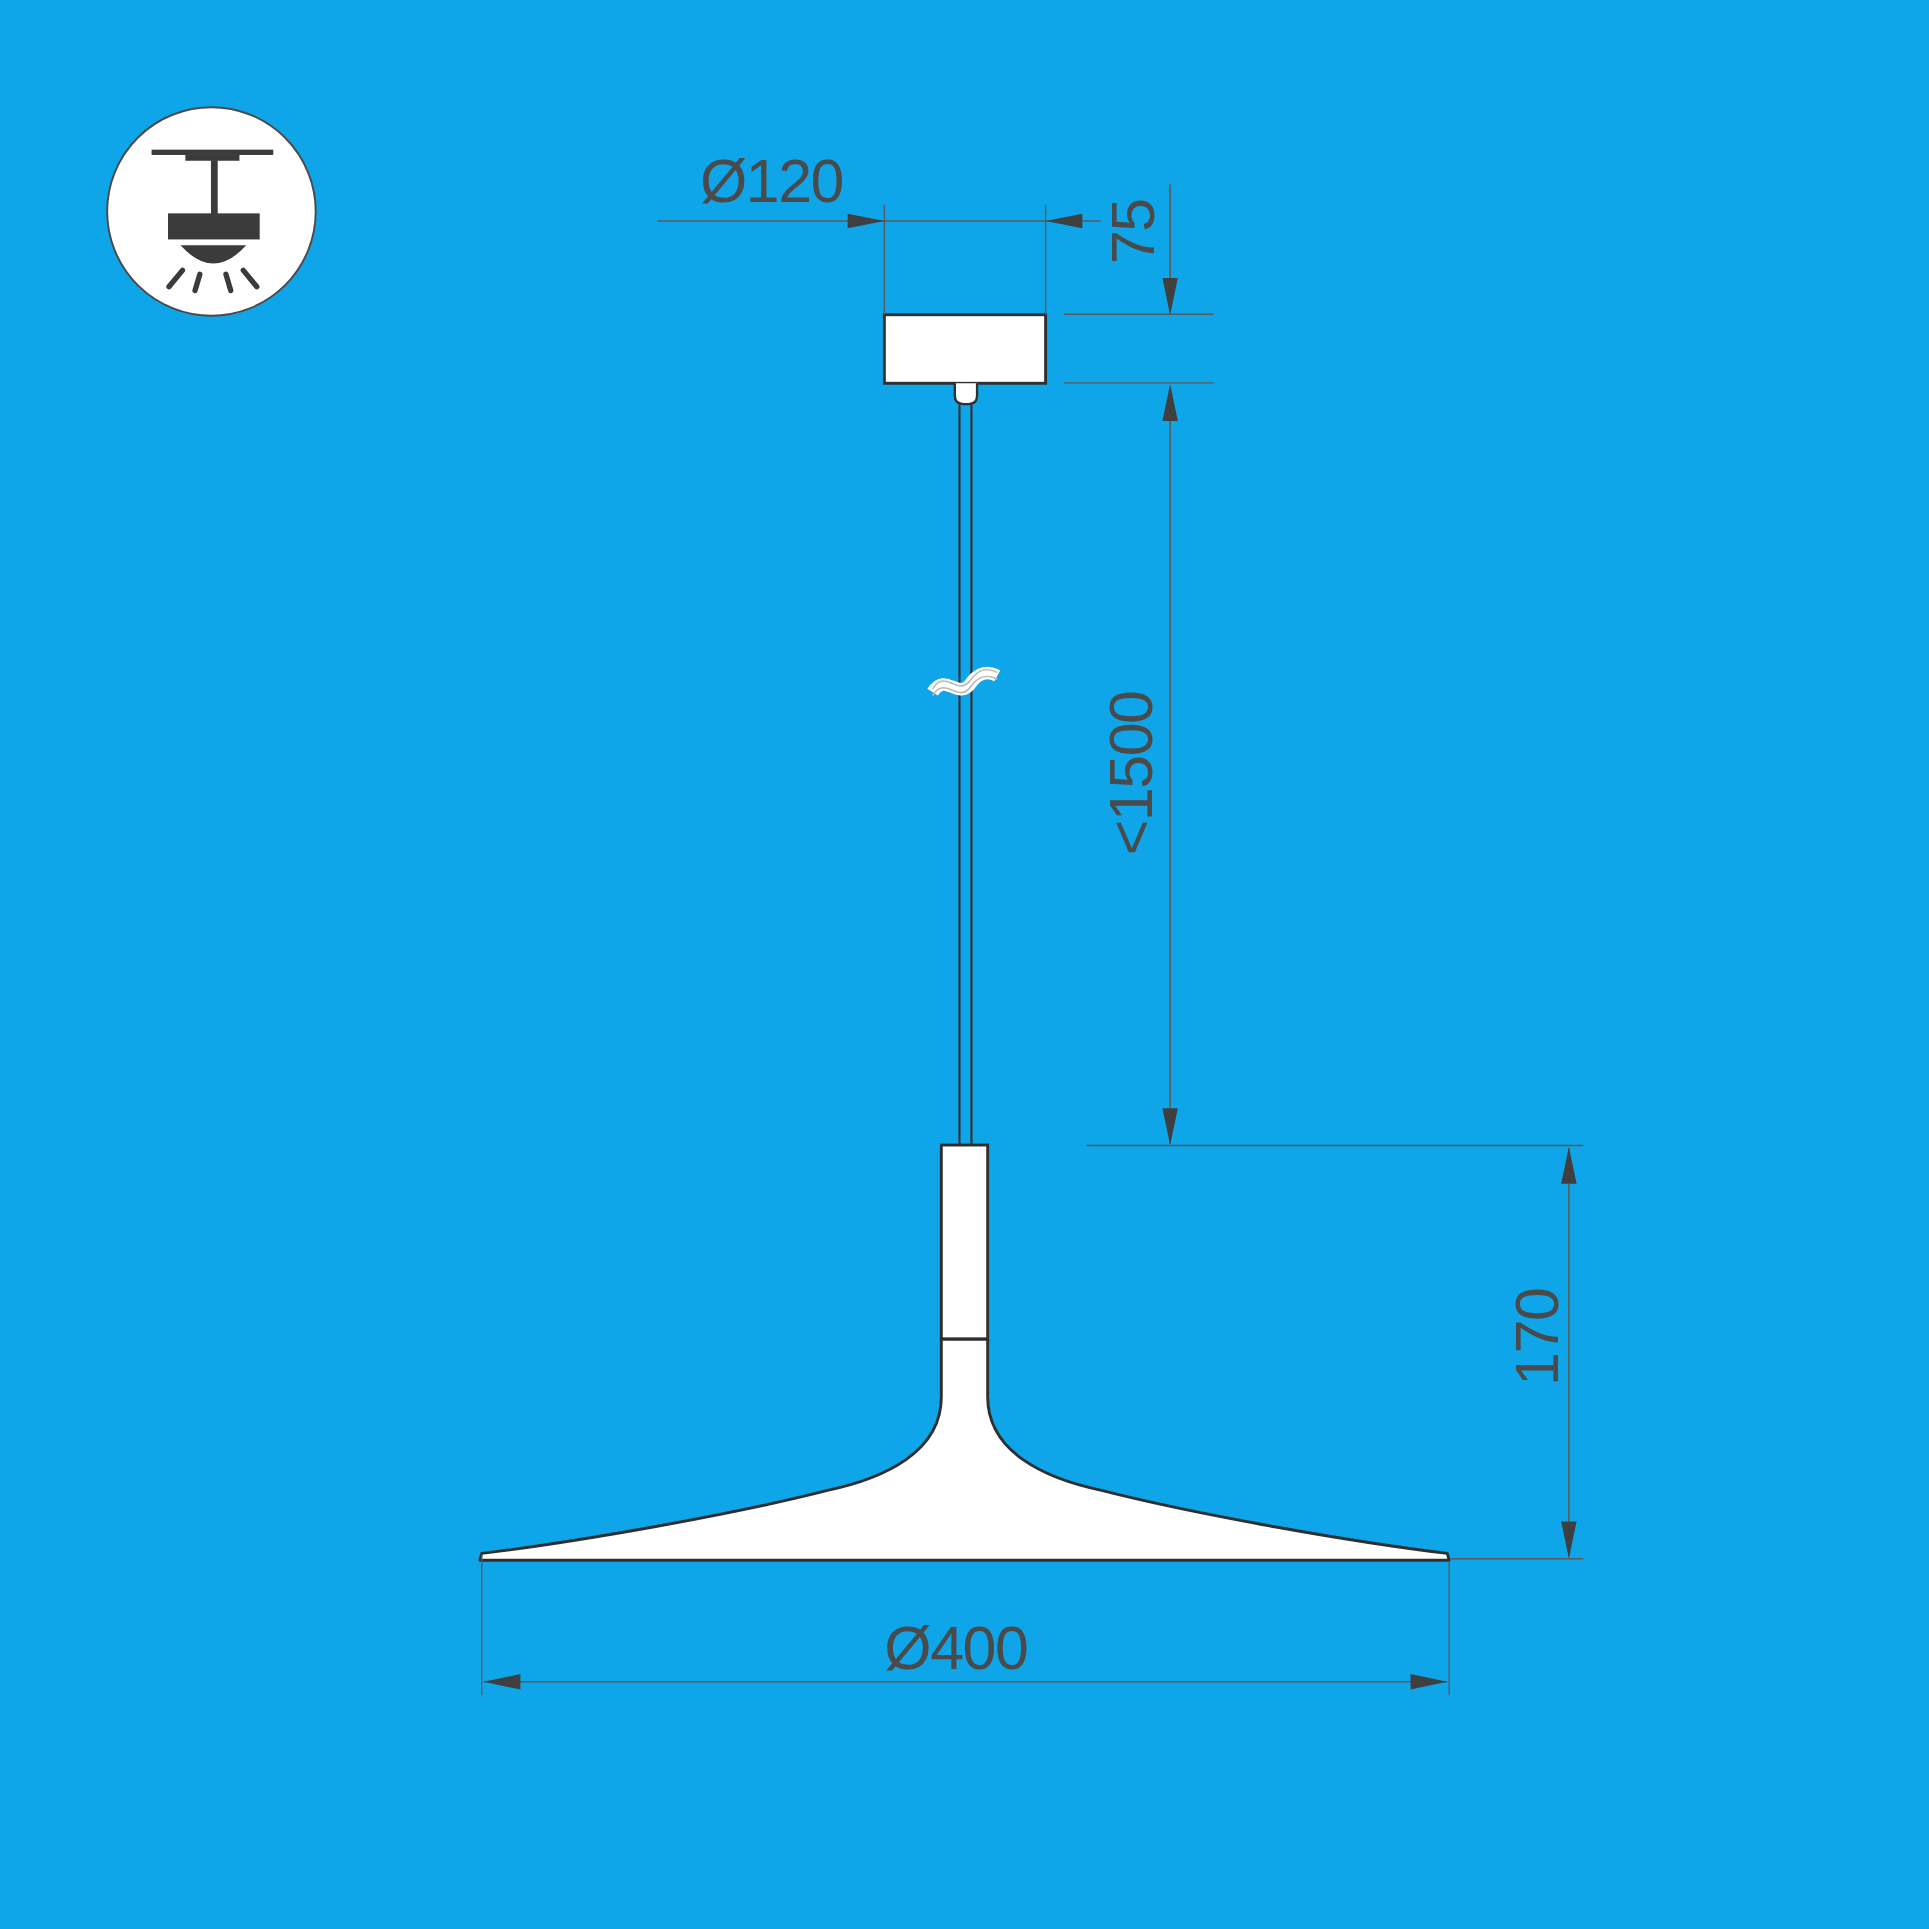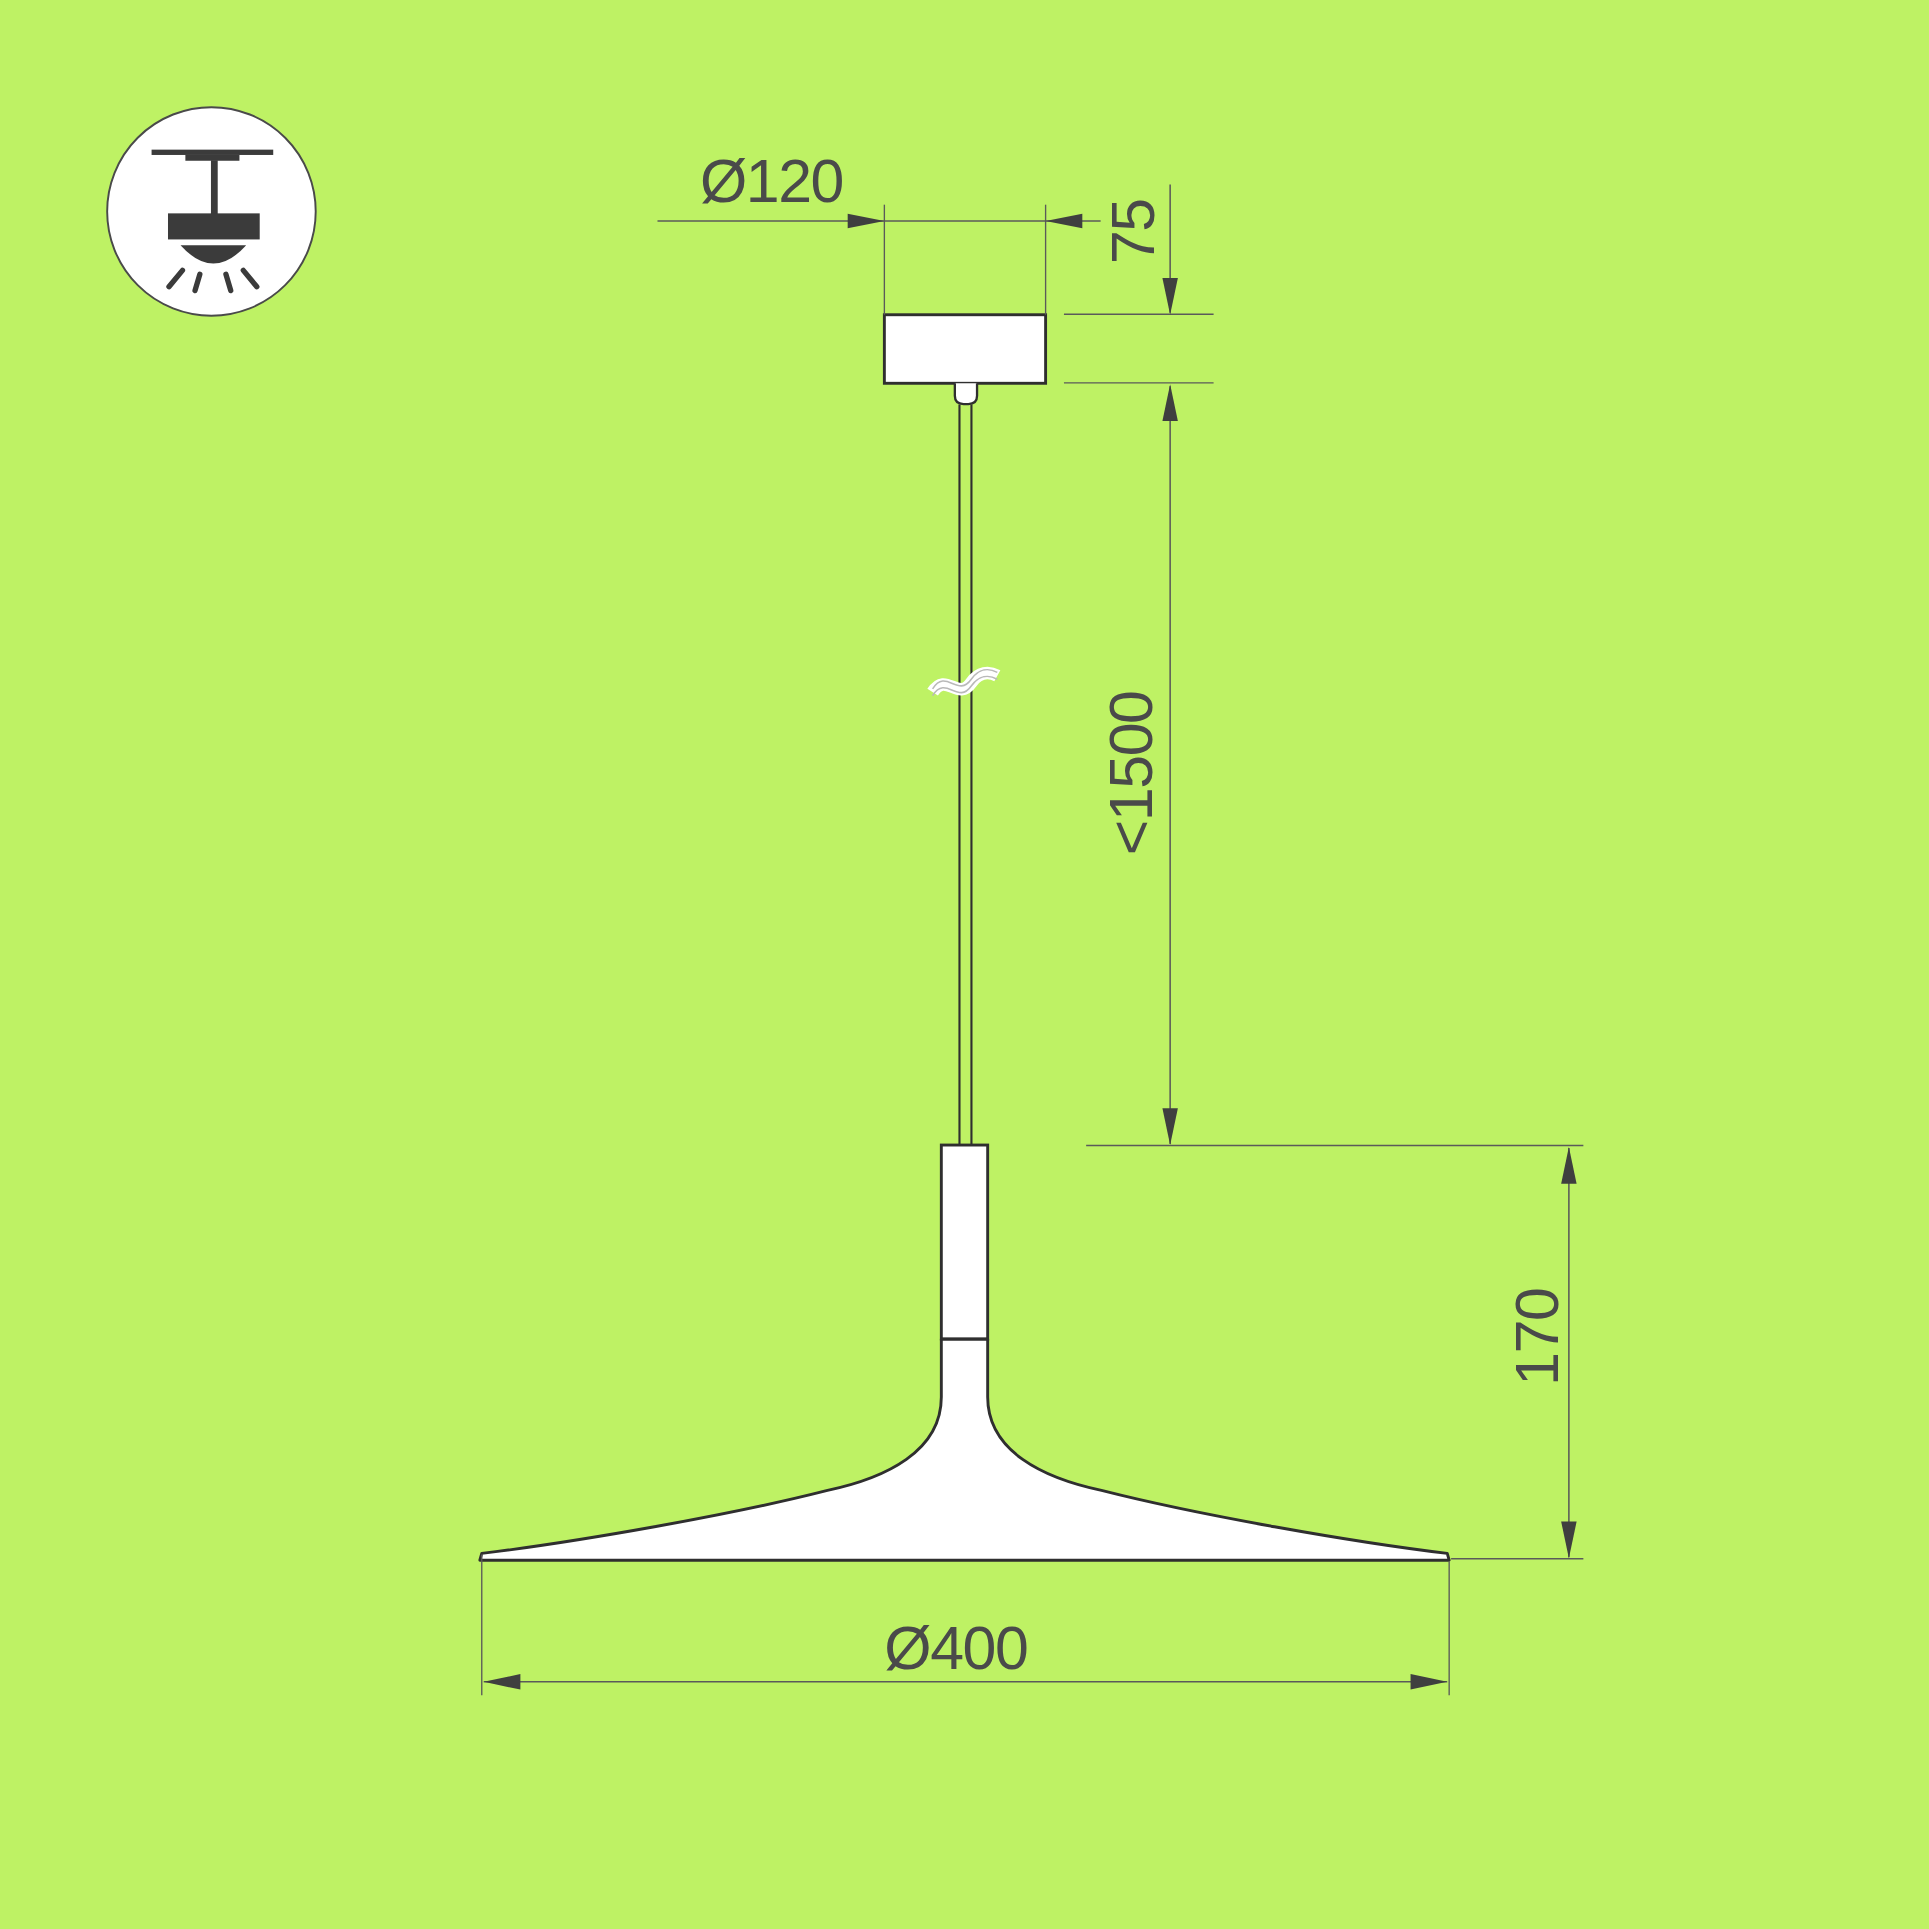--- a/index.html
+++ b/index.html
@@ -1,16 +1,16 @@
 <!DOCTYPE html>
 <html><head>
 <meta charset="utf-8">
 <style>
   html,body{margin:0;padding:0;background:#ffffff;}
-  .stage{position:relative;width:1929px;height:1929px;background:#bef264;overflow:hidden;}
+  .stage{position:relative;width:1929px;height:1929px;background:#0ea5e9;overflow:hidden;}
   svg{display:block;}
   text{font-family:"Liberation Sans","DejaVu Sans",sans-serif;fill:#4a4a4a;letter-spacing:-1.5px;}
   .dimline{stroke:#5a5a5a;stroke-width:1.6;fill:none;}
   .extline{stroke:#5a5a5a;stroke-width:1.4;fill:none;}
   .arrow{fill:#3f3f3f;stroke:none;}
   .body-line{stroke:#2f2f2f;stroke-width:3;fill:#ffffff;}
   .body-stroke{stroke:#2f2f2f;stroke-width:3;fill:none;}
   .cable{stroke:#2f2f2f;stroke-width:2.2;fill:none;}
   .icon-fill{fill:#3b3b3b;stroke:none;}
   .icon-ray{stroke:#3b3b3b;stroke-width:5.5;stroke-linecap:round;fill:none;}

